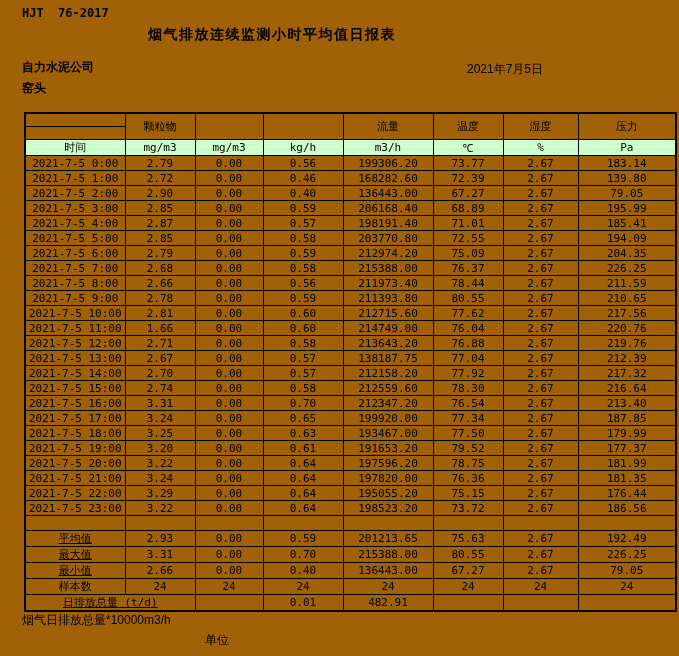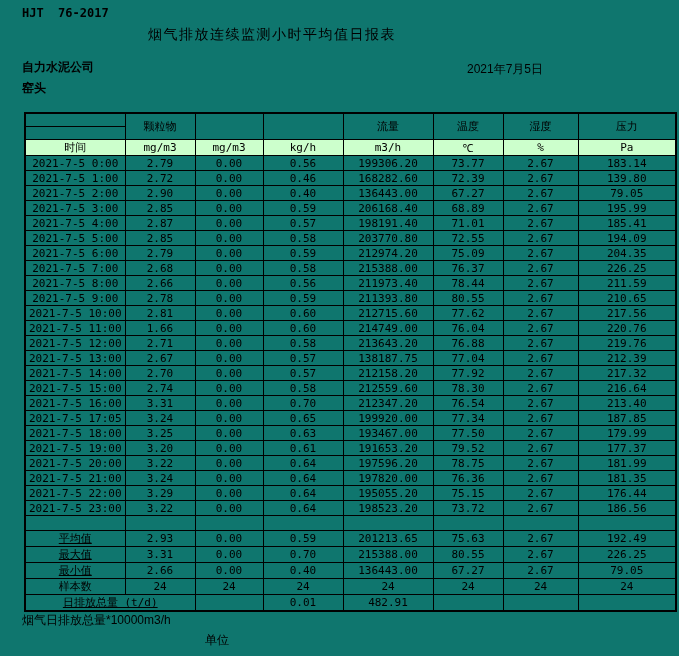--- a/index.html
+++ b/index.html
@@ -1,22 +1,22 @@
 <!DOCTYPE html>
 <html><head>
 <meta charset="utf-8">
 <style>
   html,body{margin:0;padding:0;background:#fff;}
-  #page{position:relative;width:679px;height:656px;background:#0f766e;overflow:hidden;
+  #page{position:relative;width:679px;height:656px;background:#a16207;overflow:hidden;
         font-family:"Liberation Sans",sans-serif;color:#000;}
 
   .abs{position:absolute;}
   .std-no{left:22px;top:6px;font-size:12px;font-weight:bold;white-space:pre;
           font-family:"DejaVu Sans Mono",monospace;}
-  .doc-title{left:148px;top:26px;font-size:14px;font-weight:normal;letter-spacing:1.5px;text-align:right;}
+  .doc-title{left:148px;top:26px;font-size:14px;font-weight:bold;letter-spacing:1.5px;text-align:right;}
   .company{left:22px;top:59px;font-size:12px;font-weight:bold;}
   .report-date{left:467px;top:61px;font-size:12px;}
   .location{left:22px;top:80px;font-size:12px;font-weight:bold;}
 
   table.report{position:absolute;left:24px;top:112px;border-collapse:collapse;
                table-layout:fixed;border:2px solid #000;}
   table.report td{border:1px solid #000;padding:0;height:14px;text-align:center;
                   font-family:"DejaVu Sans Mono",monospace;font-size:11px;
                   overflow:hidden;white-space:nowrap;}
   tr.hsub td{height:12px;}
@@ -245,21 +245,21 @@
           <td class="col-0">2021-7-5 16:00</td>
           <td class="col-1">3.31</td>
           <td class="col-2">0.00</td>
           <td class="col-3">0.70</td>
           <td class="col-4">212347.20</td>
           <td class="col-5">76.54</td>
           <td class="col-6">2.67</td>
           <td class="col-7">213.40</td>
         </tr>
         <tr>
-          <td class="col-0">2021-7-5 17:05</td>
+          <td class="col-0">2021-7-5 17:00</td>
           <td class="col-1">3.24</td>
           <td class="col-2">0.00</td>
           <td class="col-3">0.65</td>
           <td class="col-4">199920.00</td>
           <td class="col-5">77.34</td>
           <td class="col-6">2.67</td>
           <td class="col-7">187.85</td>
         </tr>
         <tr>
           <td class="col-0">2021-7-5 18:00</td>

